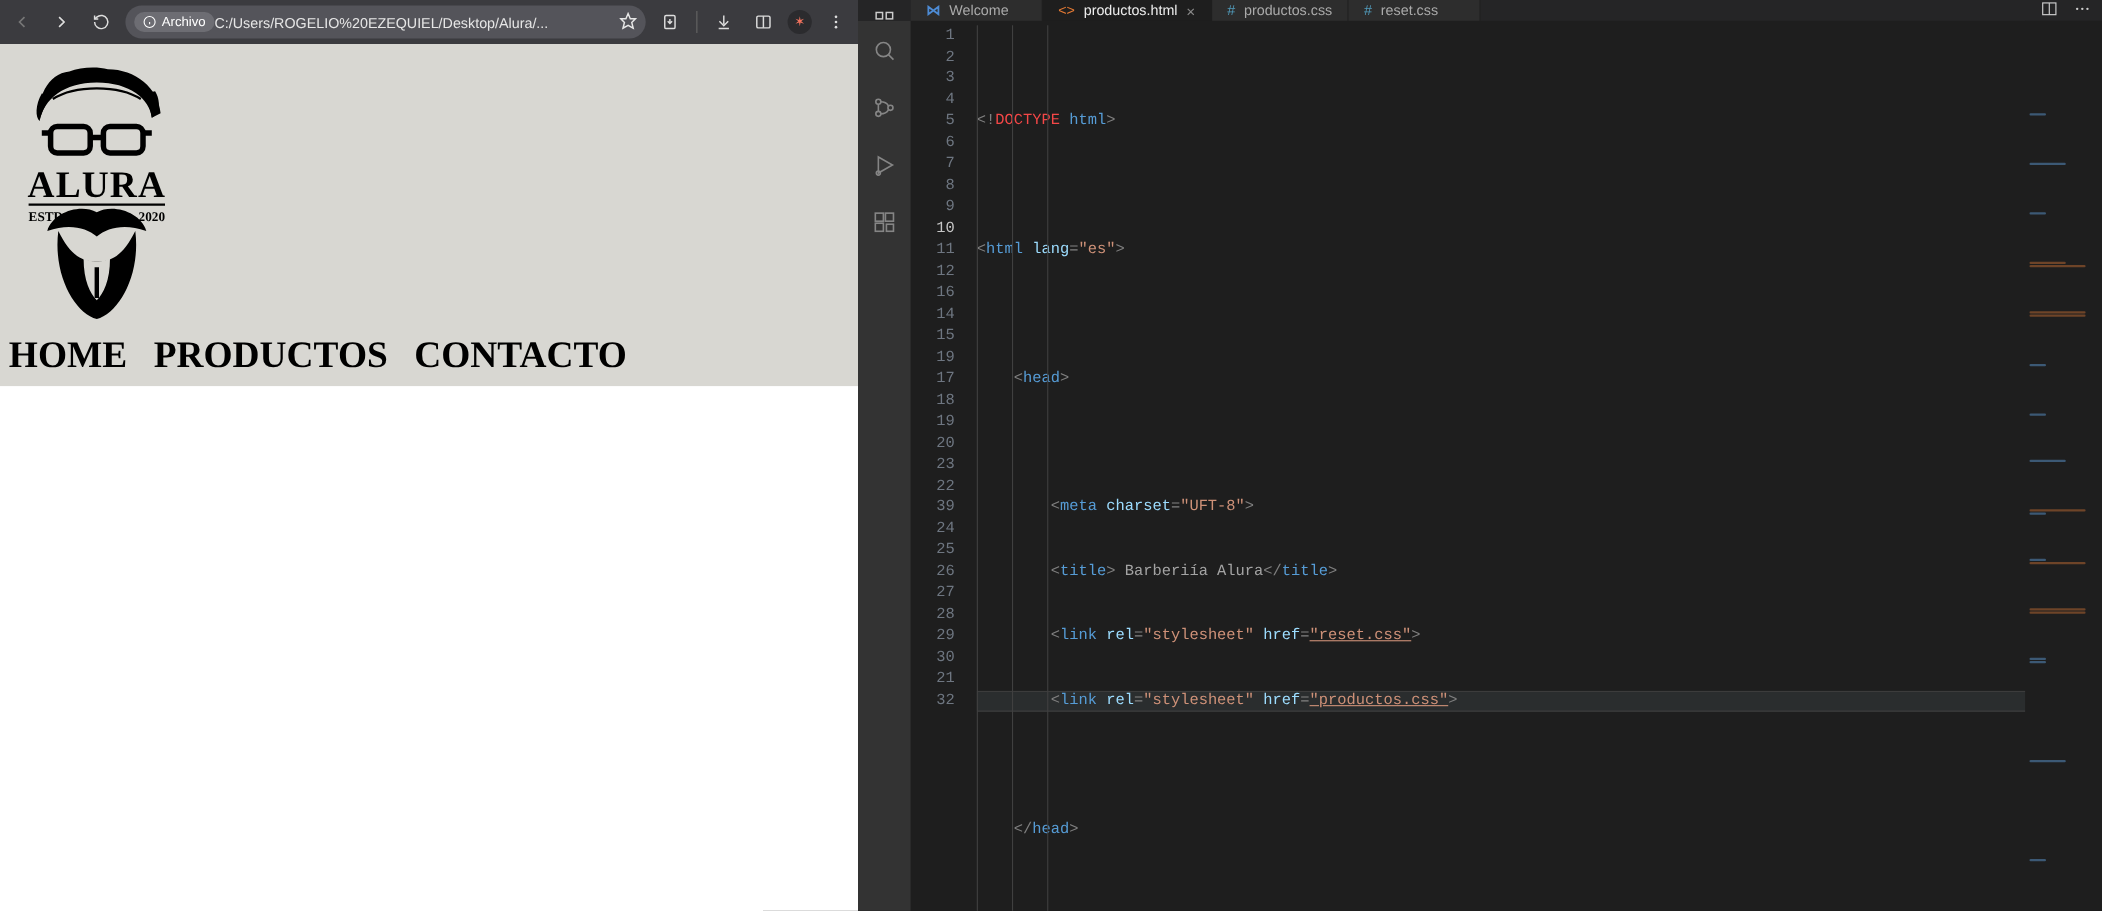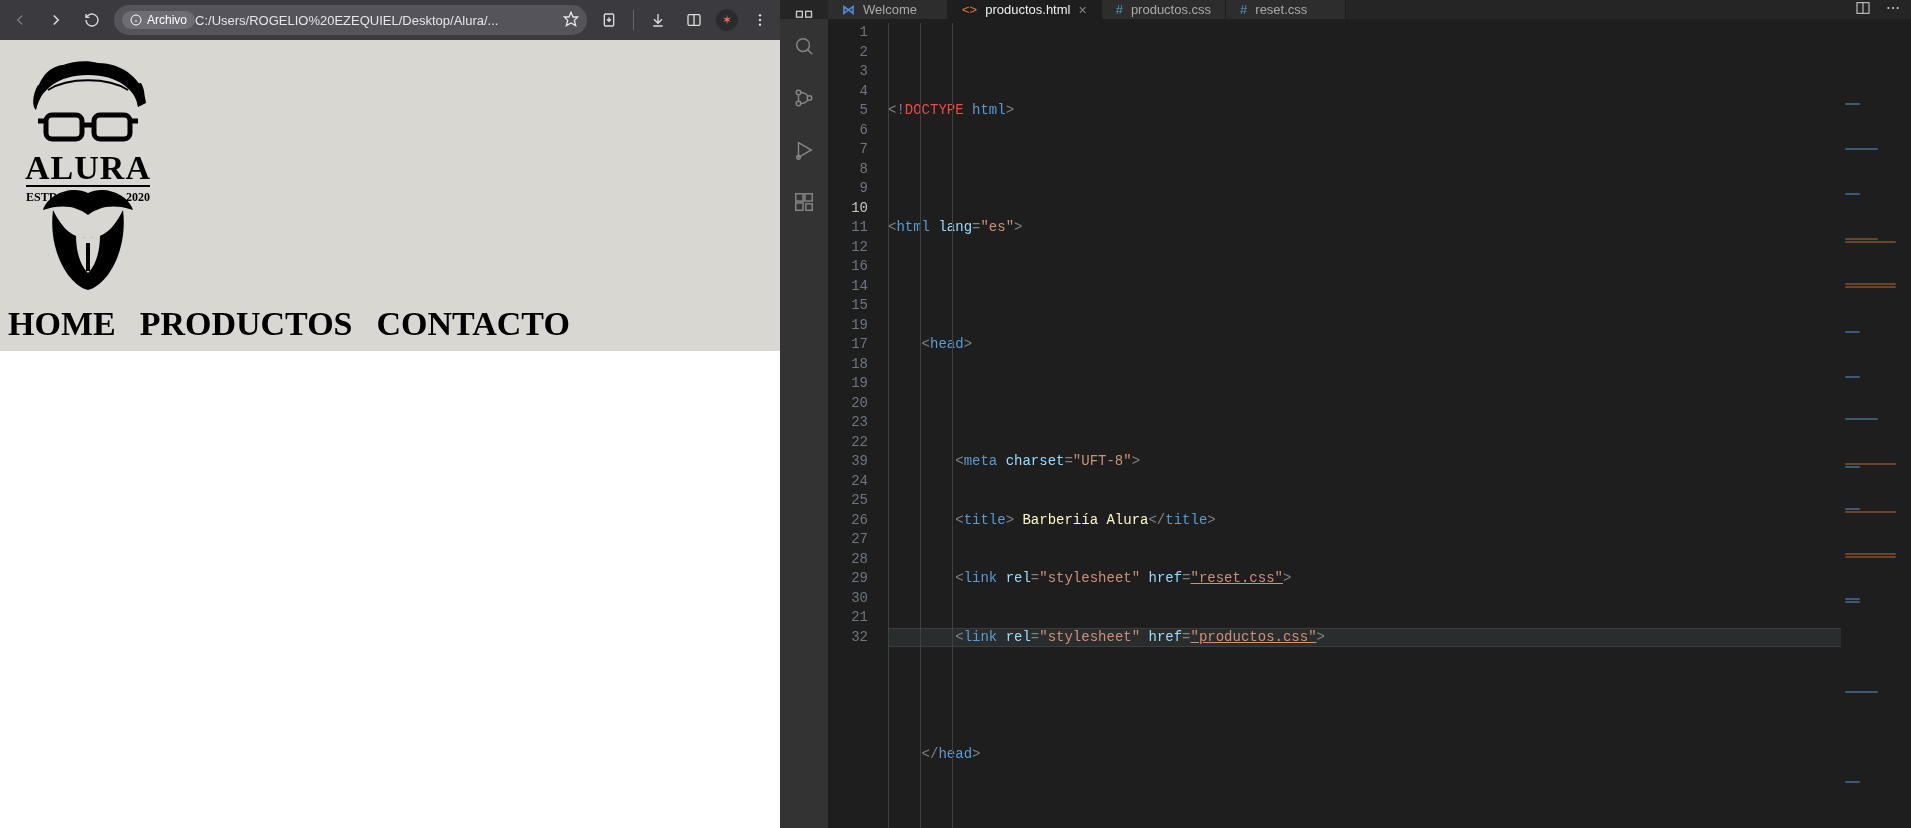--- a/index.html
+++ b/index.html
@@ -196,21 +196,21 @@
   }
   .code .row { height: 19.5px; display: flex; align-items: center; }
   .current-line { background: #2a2d2e; box-shadow: inset 0 0 0 1px #3c3c3c; }
 
   
   .pnc { color: #808080; }      
   .tag { color: #569cd6; }      
   .red { color: #f44747; }      
   .attr{ color: #9cdcfe; }      
   .str { color: #ce9178; }      
-  .txt { color: #fef9c3; }      
+  .txt { color: #a3a3a3; }      
   .under { text-decoration: underline; text-decoration-color: #ce9178; }
 
   .guide {
     position: absolute;
     top: 4px;
     bottom: 0;
     width: 1px;
     background: #404040;
   }
   .guide.g1 { left: 8px; }

